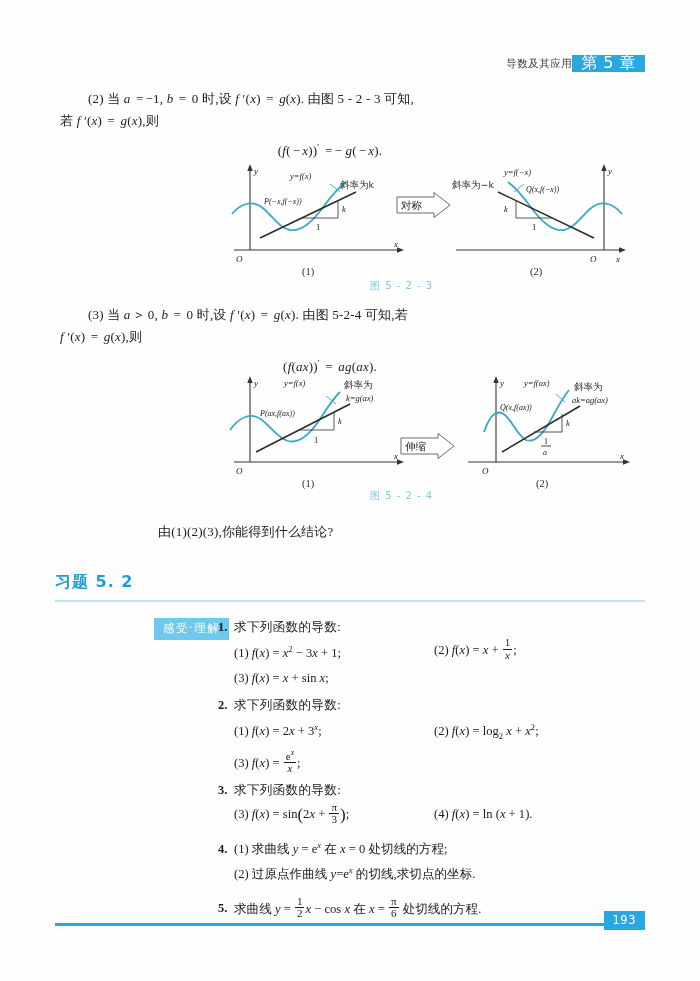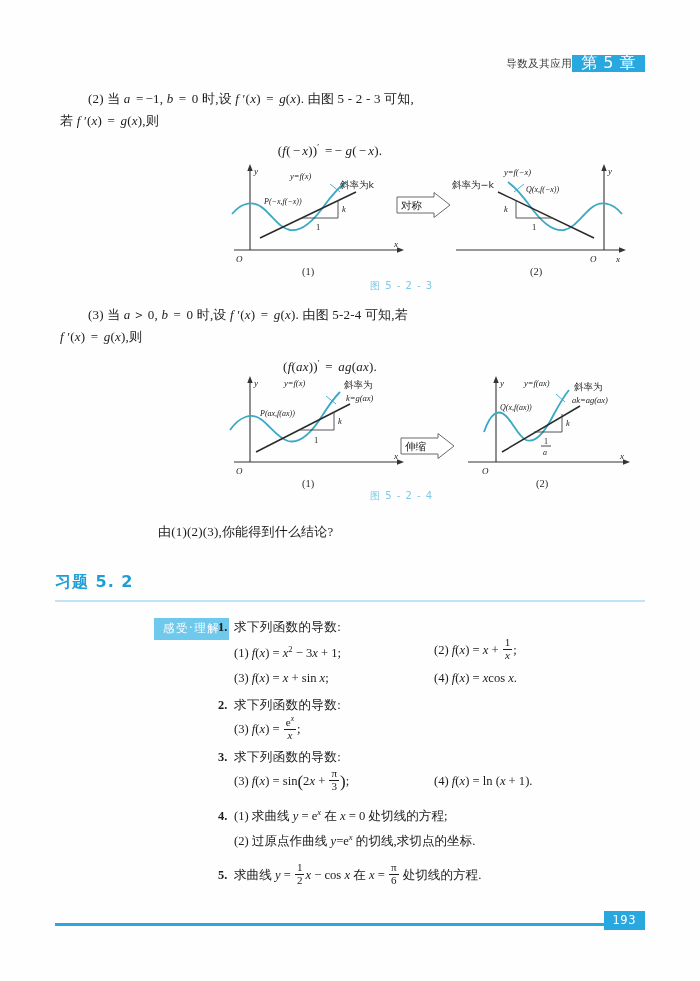--- a/index.html
+++ b/index.html
@@ -345,31 +345,34 @@
         <span class="ex-num">1.</span>
         <span class="ex-title">求下列函数的导数:</span>
       </div>
       <div class="ex-rows">
         <div class="ex-row">
           <span class="ex-item">(1) <i class="m">f</i>(<i class="m">x</i>) = <i class="m">x</i><sup class="pw">2</sup> − 3<i class="m">x</i> + 1;</span>
           <span class="ex-item">(2) <i class="m">f</i>(<i class="m">x</i>) = <i class="m">x</i> + <span class="frac"><span class="num">1</span><span class="den"><i class="m">x</i></span></span>;</span>
         </div>
         <div class="ex-row">
           <span class="ex-item">(3) <i class="m">f</i>(<i class="m">x</i>) = <i class="m">x</i> + sin <i class="m">x</i>;</span>
-          <span class="ex-item">(4) <i class="m">f</i>(<i class="m">x</i>) = <i class="m">x</i>cos <i class="m">x</i>.</span>
         </div>
       </div>
     </div>
 
     <div class="ex">
       <div class="ex-head">
         <span class="ex-num">2.</span>
         <span class="ex-title">求下列函数的导数:</span>
       </div>
       <div class="ex-rows">
+        <div class="ex-row">
+          <span class="ex-item">(1) <i class="m">f</i>(<i class="m">x</i>) = 2<i class="m">x</i> + 3<sup class="pw"><i class="m">x</i></sup>;</span>
+          <span class="ex-item">(2) <i class="m">f</i>(<i class="m">x</i>) = log<sub class="sb">2</sub> <i class="m">x</i> + <i class="m">x</i><sup class="pw">2</sup>;</span>
+        </div>
         <div class="ex-row">
           <span class="ex-item">(3) <i class="m">f</i>(<i class="m">x</i>) = <span class="frac"><span class="num">e<sup class="pw"><i class="m">x</i></sup></span><span class="den"><i class="m">x</i></span></span>;</span>
         </div>
       </div>
     </div>
 
     <div class="ex">
       <div class="ex-head">
         <span class="ex-num">3.</span>
         <span class="ex-title">求下列函数的导数:</span>

